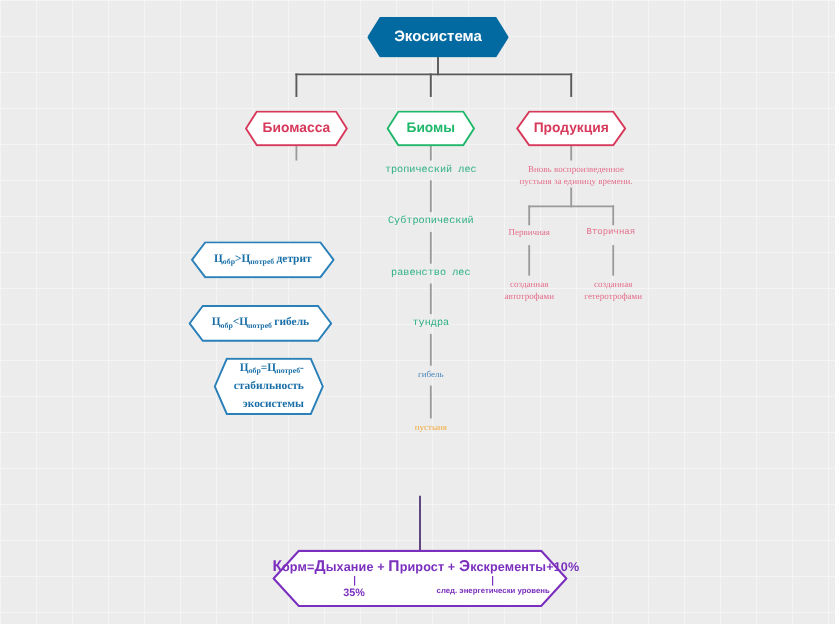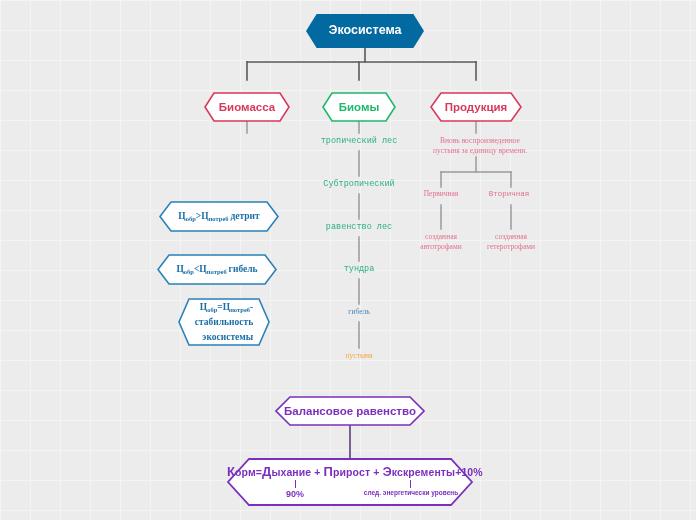--- a/index.html
+++ b/index.html
@@ -313,39 +313,33 @@
   <div class="leaf pink wrap" id="leaf-avtotrofami">
     <span>созданная</span><br>
     <span>автотрофами</span>
   </div>
 
   <div class="leaf pink wrap" id="leaf-geterotrof">
     <span>созданная</span><br>
     <span>гетеротрофами</span>
   </div>
 
-  <div class="hexnode" id="node-balans">
-    <svg viewBox="0 0 150 30" preserveAspectRatio="none">
-      <polygon points="15,1 135,1 149,15 135,29 15,29 1,15" fill="#ffffff" stroke="#7b2fbe" stroke-width="1.6"></polygon>
-    </svg>
-    <span class="label">Балансовое равенство</span>
-  </div>
 
   <div id="node-formula">
     <svg viewBox="0 0 246 48" preserveAspectRatio="none">
       <polygon points="22,1 224,1 245,24 224,47 22,47 1,24" fill="#ffffff" stroke="#7b2fbe" stroke-width="1.8"></polygon>
     </svg>
     <div class="inner">
       <div class="eq">
         <span class="big">К</span><span>орм=</span><span class="big">Д</span><span>ыхание + </span><span class="big">П</span><span>рирост + </span><span class="big">Э</span><span>кскременты+10%</span>
       </div>
       <div class="ticks">
         <span class="tick t1"></span>
         <span class="tick t2"></span>
       </div>
       <div class="subrow">
-        <span class="sub90">90%</span>
+        <span class="sub90">35%</span>
         <span class="sublvl">след. энергетически уровень</span>
       </div>
     </div>
   </div>
 
 </div>
 
 </body></html>

